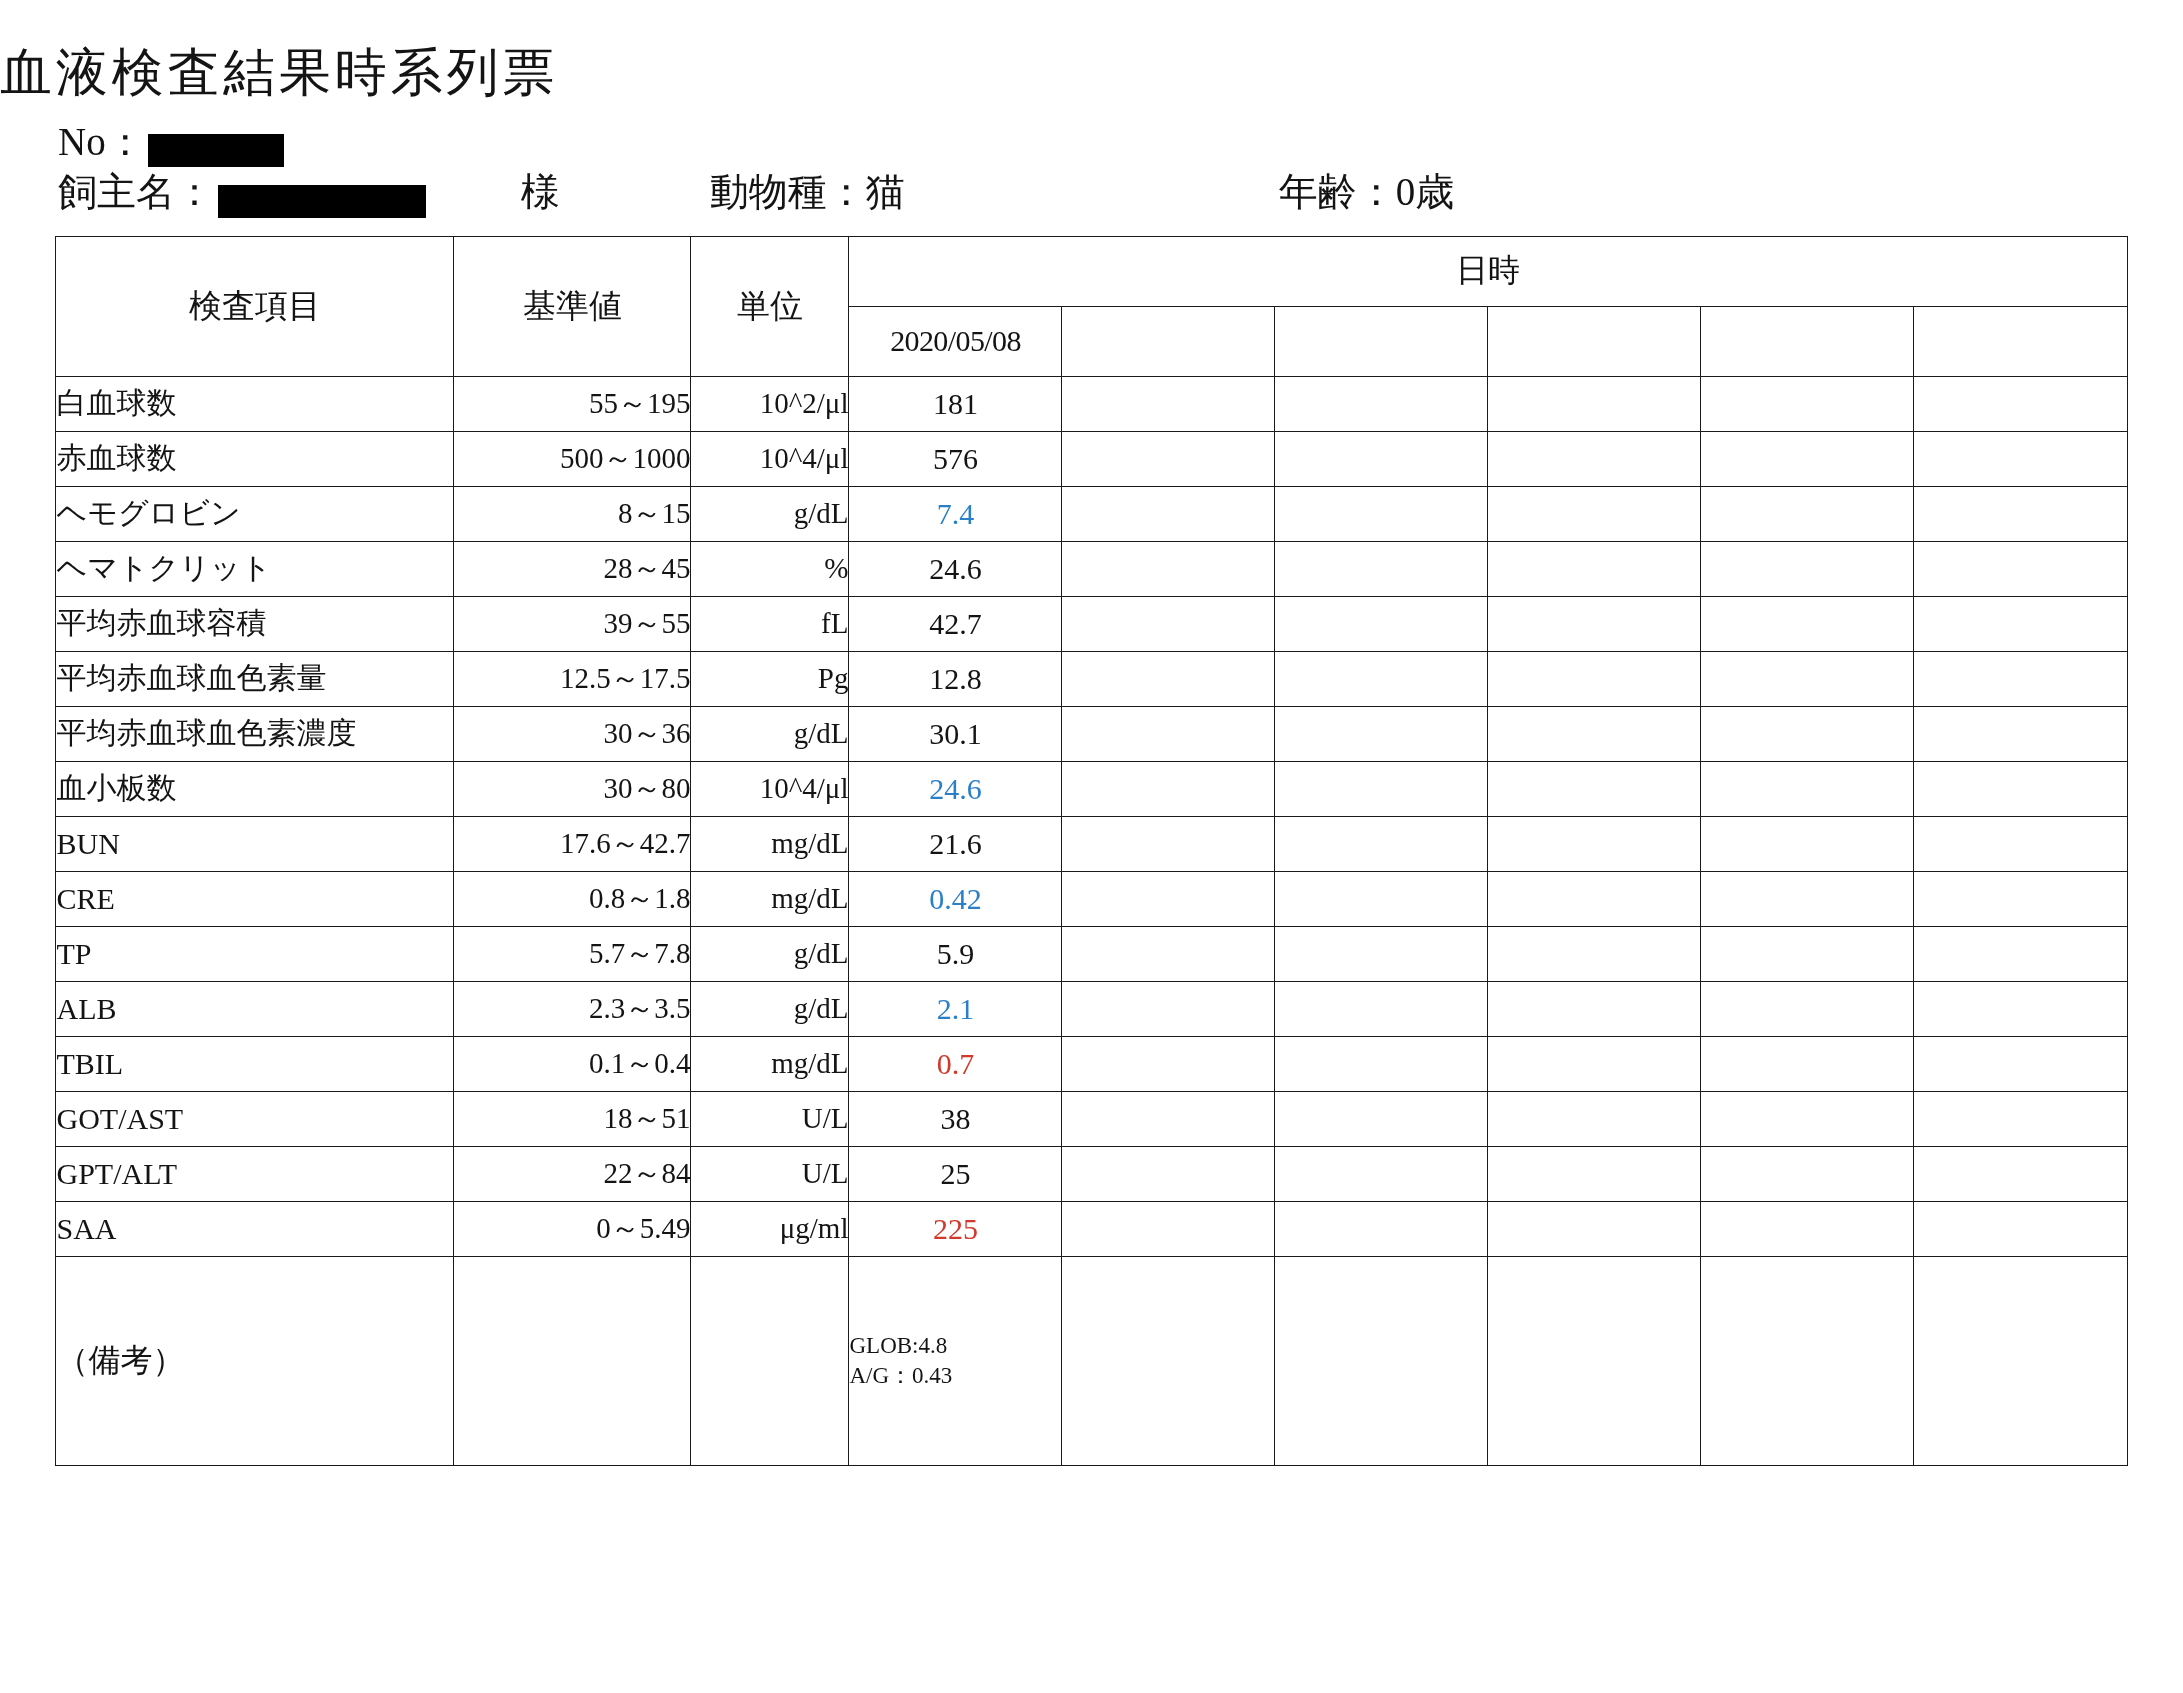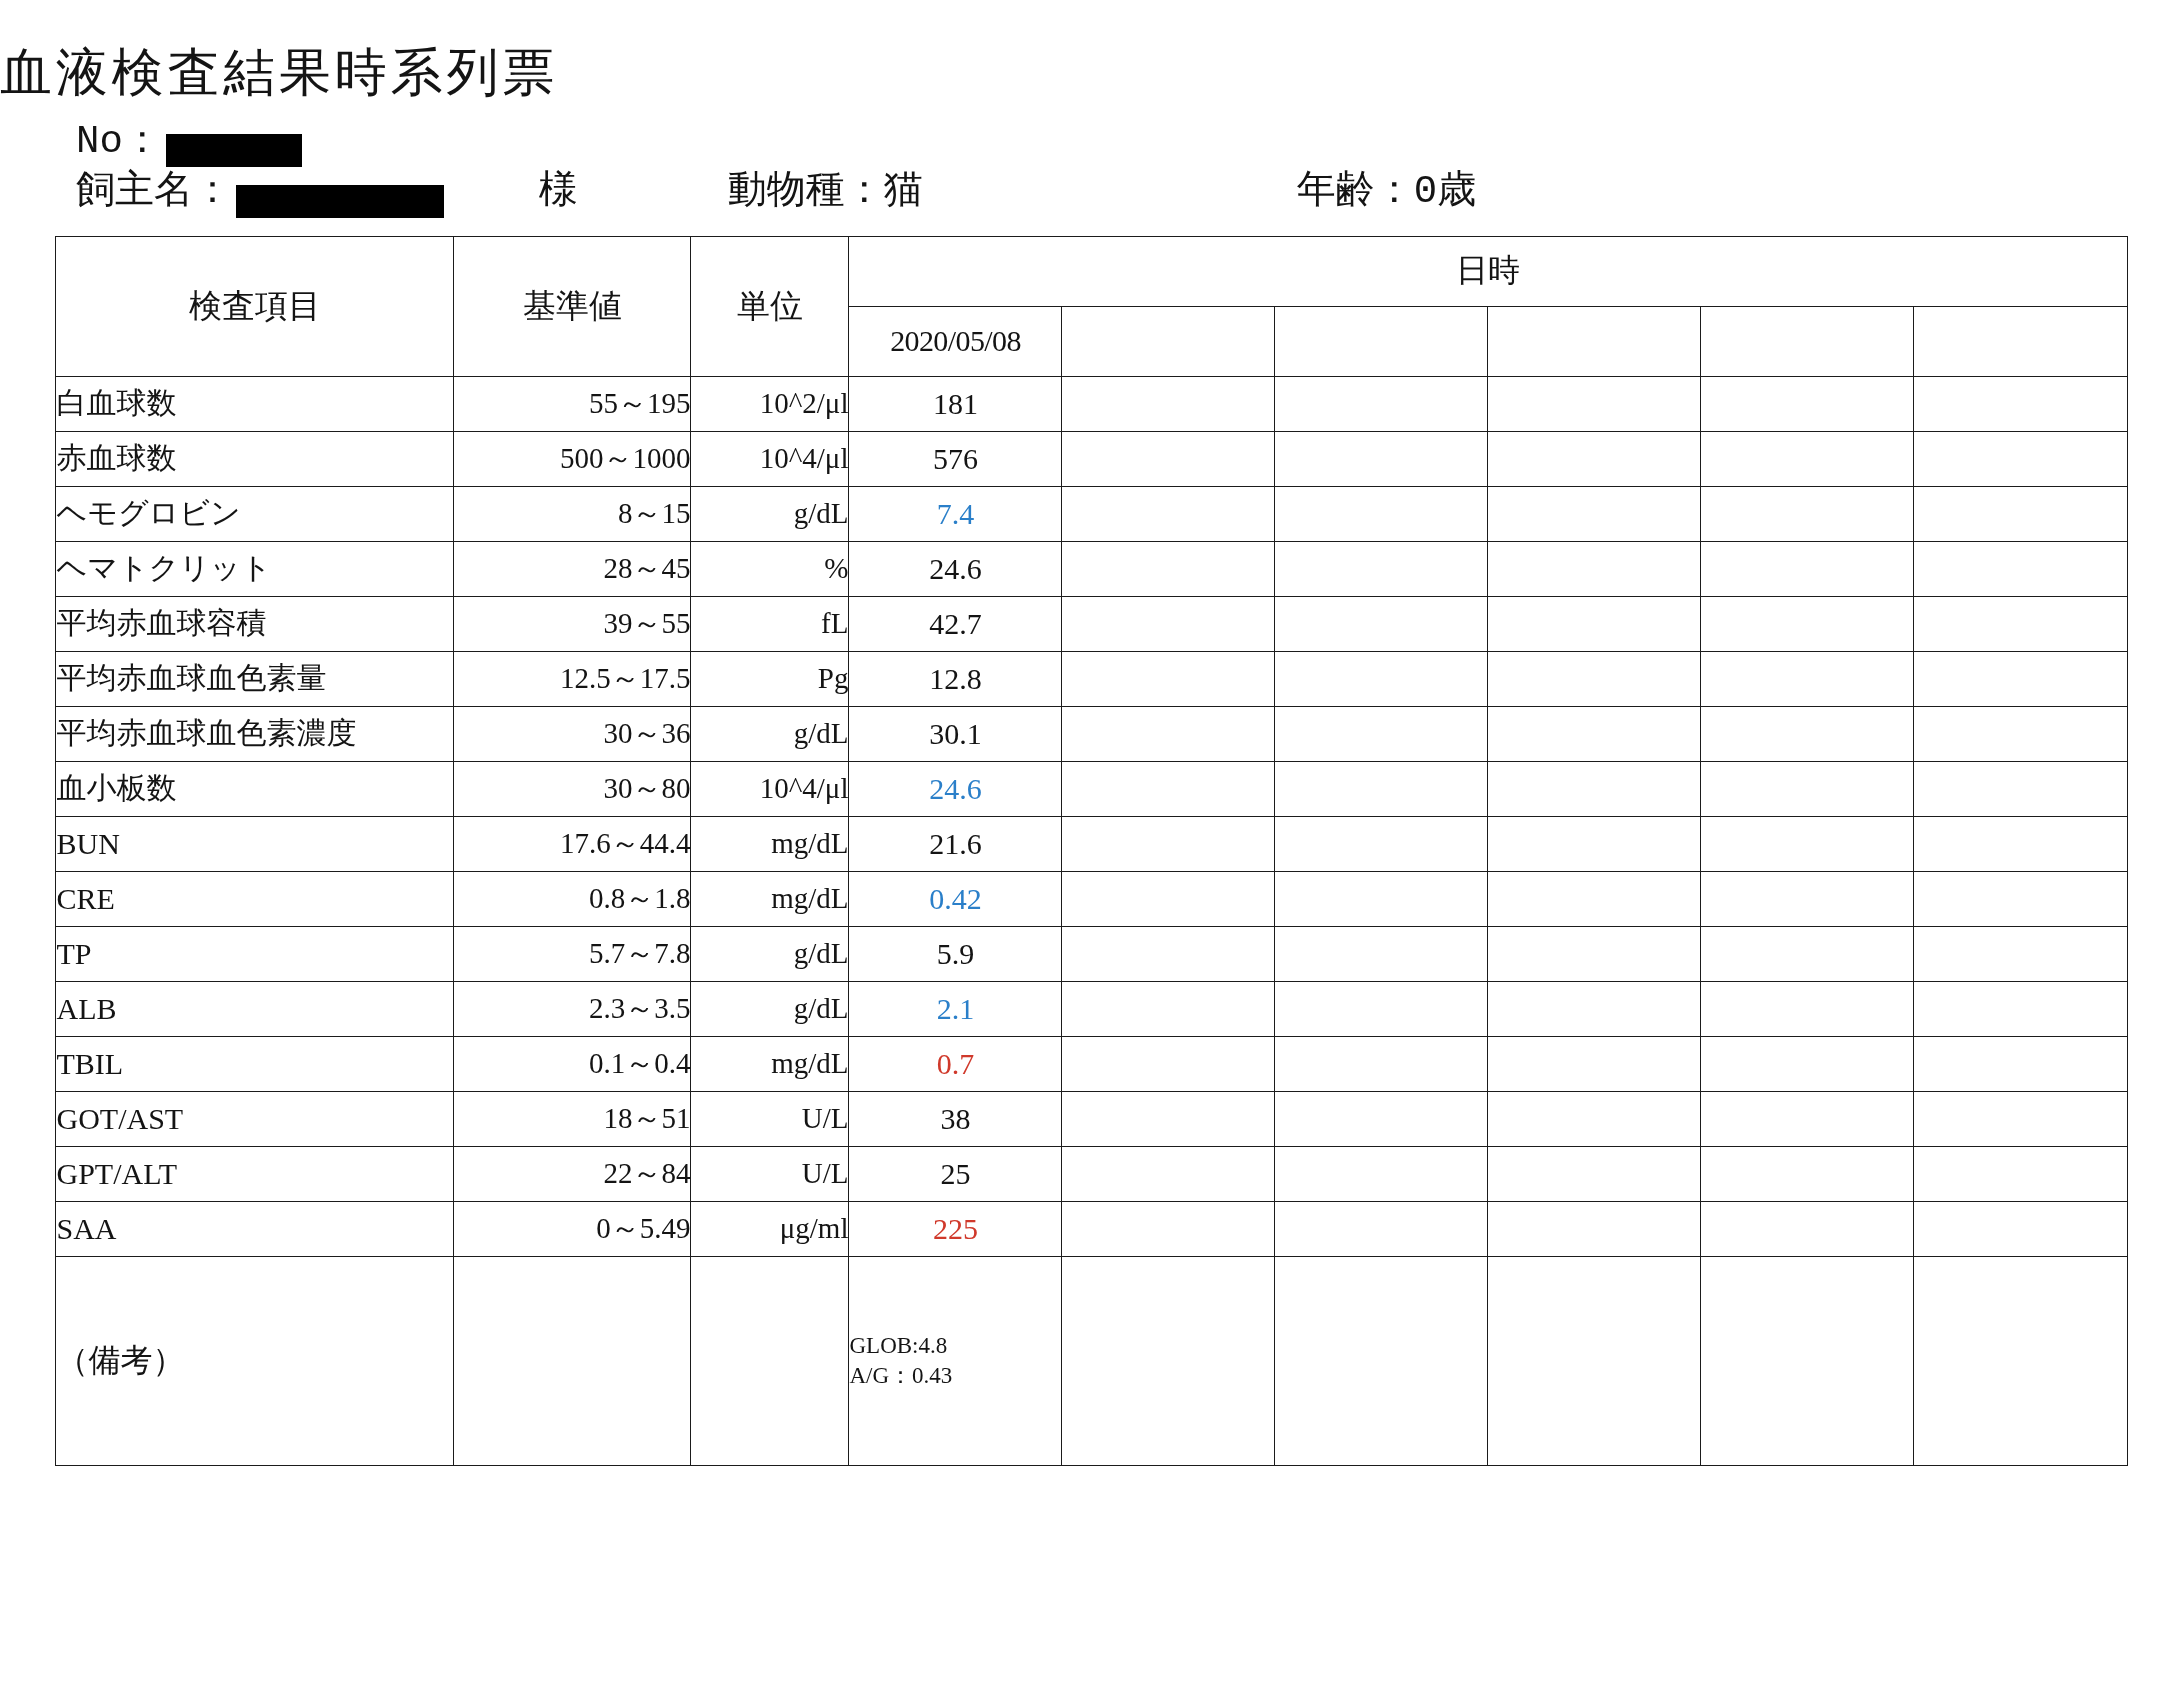--- a/index.html
+++ b/index.html
@@ -26,25 +26,24 @@
   
   .title {
     font-size: 52px;
     letter-spacing: 3.8px;
     margin: 38px 0 0 0;
     font-weight: normal;
     color: #141414;
   }
   .header-block {
     margin-top: 8.8px;
-    padding-left: 76px;
+    padding-left: 58px;
     font-size: 39px;
     line-height: 1.30;
     color: #141414;
-    font-family: Liberation Mono, monospace;
   }
   .hrow {
     display: flex;
     align-items: flex-end;
     white-space: nowrap;
   }
   .redact {
     display: inline-block;
     background: #000000;
     height: 33px;
@@ -273,21 +272,21 @@
           <td class="unit">10^4/μl</td>
           <td class="val v-low">24.6</td>
           <td class="val v-norm"></td>
           <td class="val v-norm"></td>
           <td class="val v-norm"></td>
           <td class="val v-norm"></td>
           <td class="val v-norm"></td>
         </tr>
         <tr>
           <td class="item">BUN</td>
-          <td class="ref">17.6～44.4</td>
+          <td class="ref">17.6～42.7</td>
           <td class="unit">mg/dL</td>
           <td class="val v-norm">21.6</td>
           <td class="val v-norm"></td>
           <td class="val v-norm"></td>
           <td class="val v-norm"></td>
           <td class="val v-norm"></td>
           <td class="val v-norm"></td>
         </tr>
         <tr>
           <td class="item">CRE</td>

